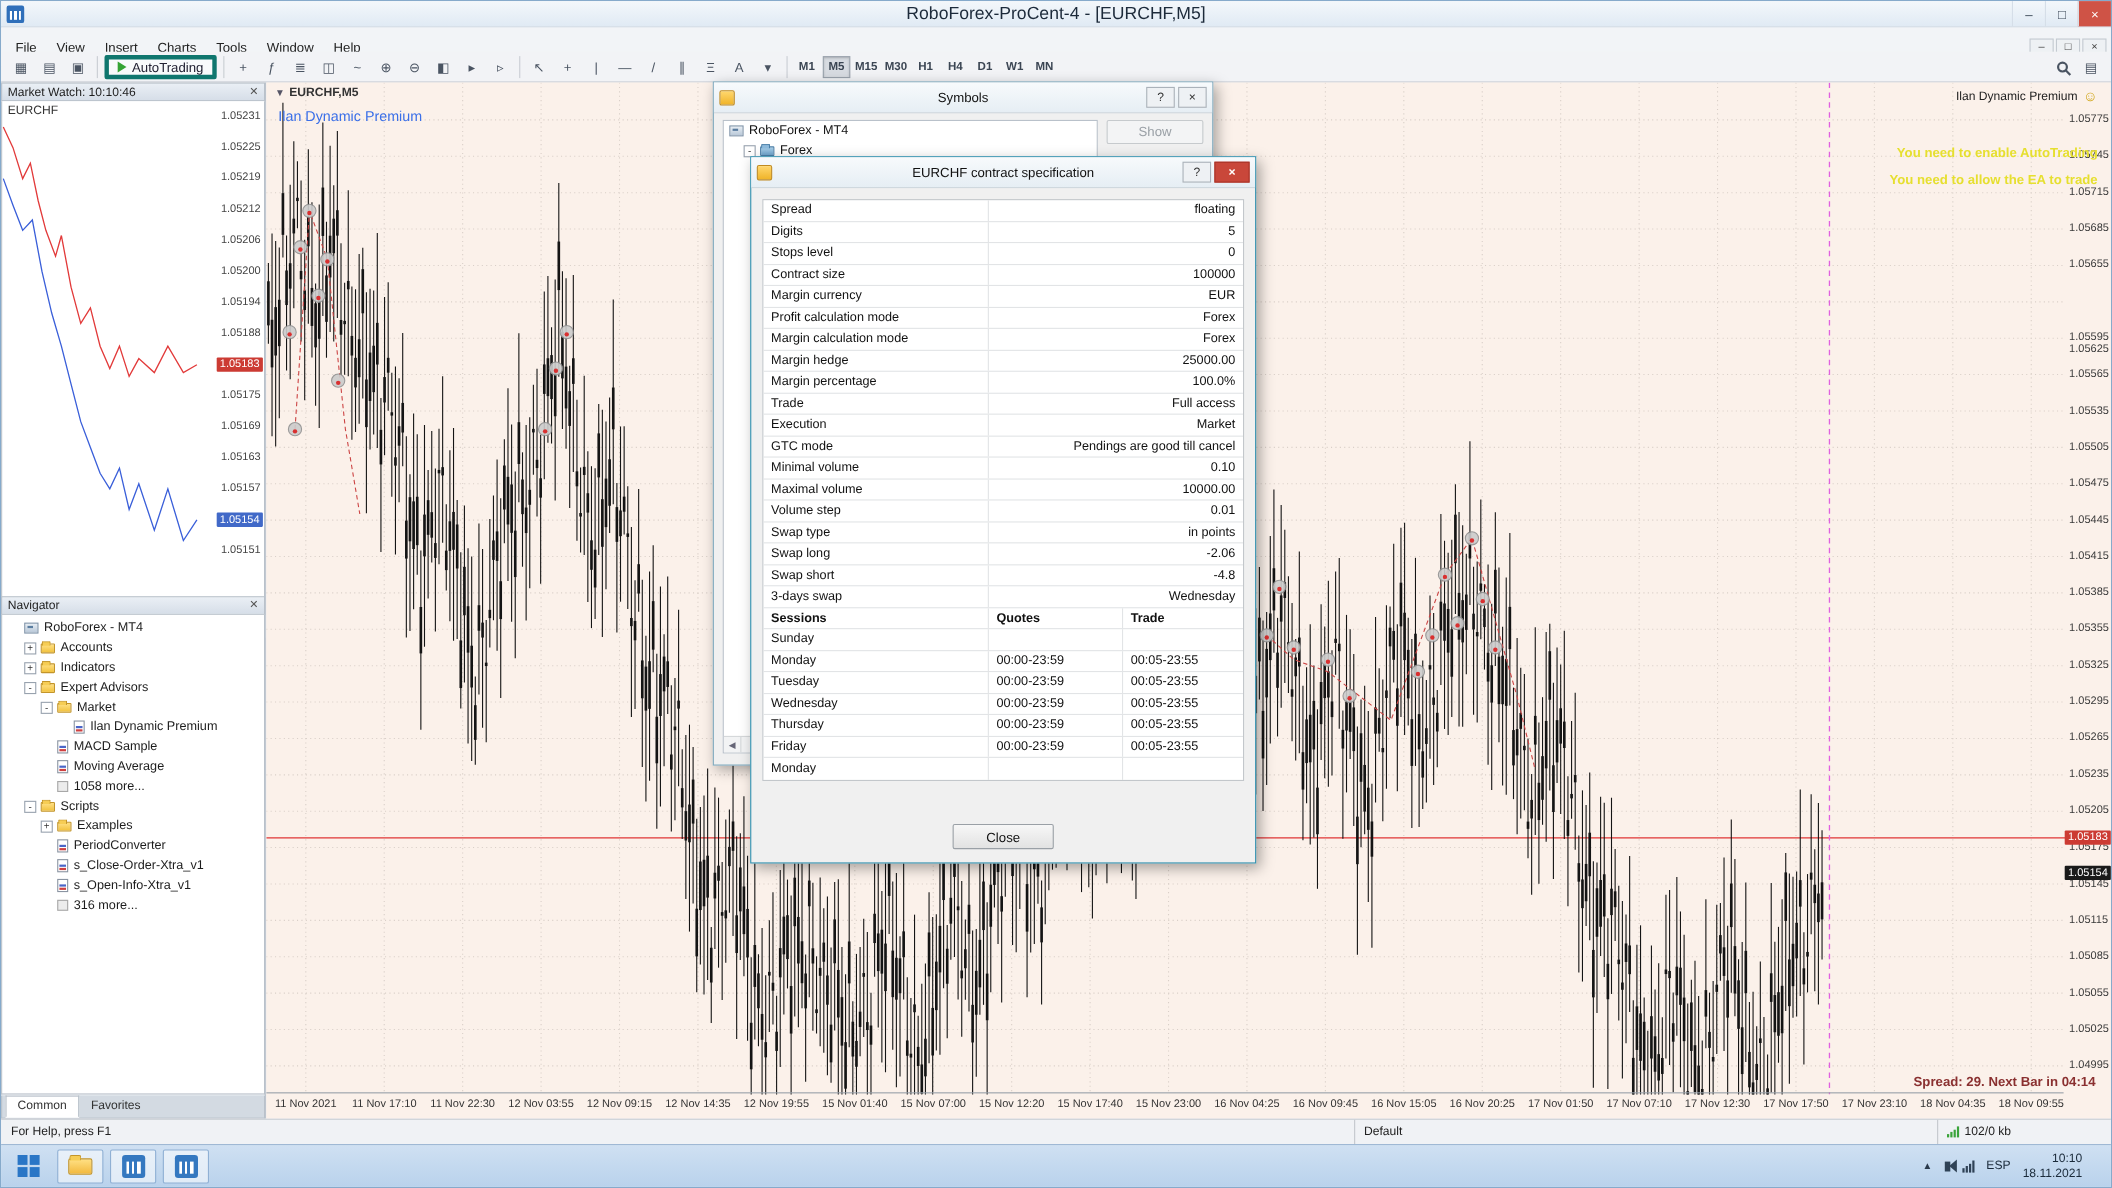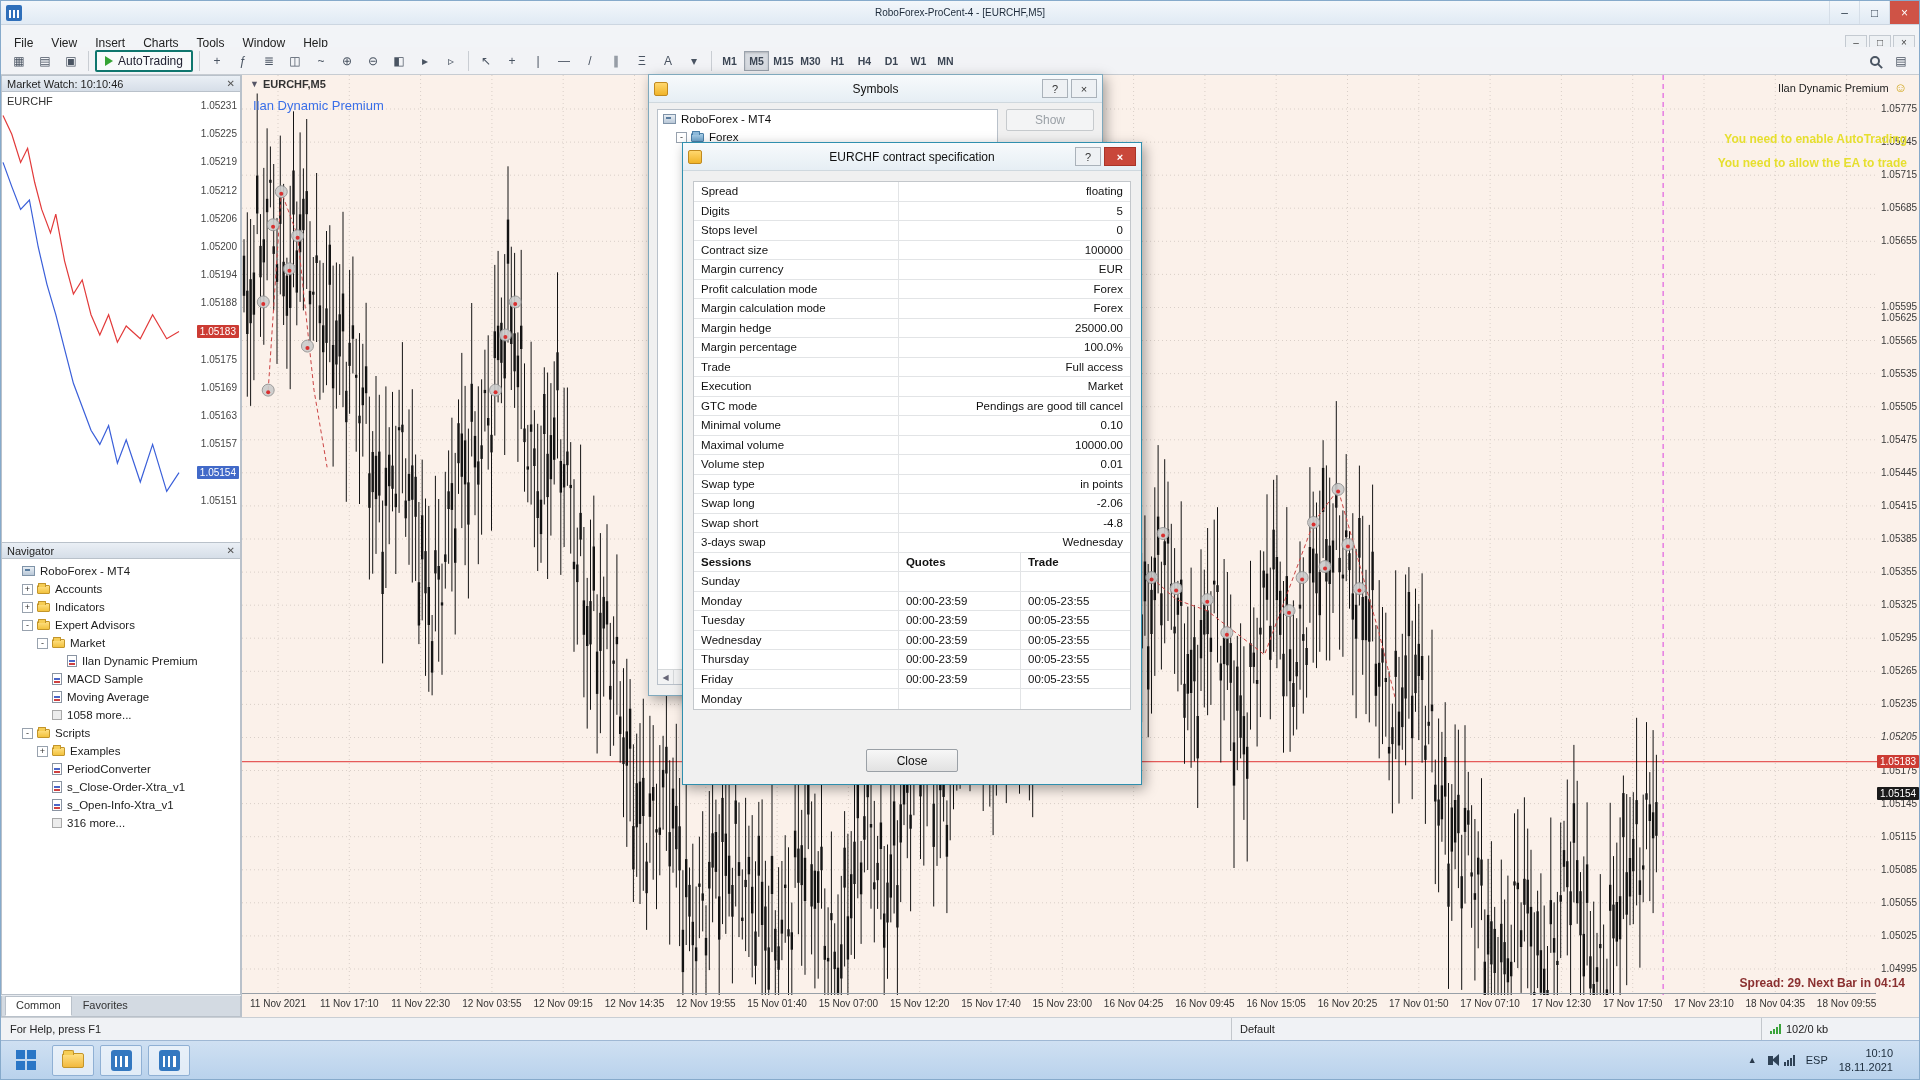--- a/index.html
+++ b/index.html
@@ -4,36 +4,36 @@
 <style>
   *{box-sizing:border-box;margin:0;padding:0}
   body{margin:0;background:#dce6f0;font-family:"Liberation Sans",sans-serif;-webkit-font-smoothing:antialiased}
   .screen{position:relative;width:1920px;height:1080px;overflow:hidden;background:#f0f2f5;border:1px solid #86aacb}
 
   
   .titlebar{position:absolute;left:0;right:0;top:0;height:24px;background:linear-gradient(#f3f7fb,#e0eaf4);display:flex;align-items:center;border-bottom:1px solid #ccd6e1}
   .app-icon{width:16px;height:16px;margin-left:5px;border-radius:2px;background:#2f6fba;position:relative;flex:none}
   .app-icon::after{content:"";position:absolute;left:3px;right:3px;bottom:3px;height:8px;
     background:linear-gradient(90deg,#fff 0 2px,transparent 2px 4px,#fff 4px 6px,transparent 6px 8px,#fff 8px 10px)}
-  .title-text{position:absolute;left:0;right:0;text-align:center;font-size:10px;color:#1c2a3a}
+  .title-text{position:absolute;left:0;right:0;text-align:center;font-size:16px;color:#1c2a3a}
   .win-controls{margin-left:auto;display:flex;height:100%;z-index:1}
   .win-btn{width:30px;height:100%;display:flex;align-items:center;justify-content:center;font-size:12px;color:#3a4756;border-left:1px solid #d5dee8;background:transparent}
   .win-btn.close{background:#cf5346;color:#fff}
 
   
   .menubar{position:absolute;top:24px;left:0;right:0;height:36px;background:#f2f4f7;display:flex;align-items:center;border-bottom:1px solid #d8dce1;padding-left:4px}
   .menu-item{font-size:12px;color:#222;padding:2px 9px;white-space:nowrap}
   .mdi-controls{margin-left:auto;display:flex;margin-right:4px;gap:2px}
   .mdi-btn{width:22px;height:16px;font-size:10px;display:flex;align-items:center;justify-content:center;border:1px solid #c4cad1;background:#eef1f4;color:#444}
 
   
   .toolbar{position:absolute;top:46px;left:0;right:0;height:28px;background:#f2f3f6;border-bottom:1px solid #c7ccd2;display:flex;align-items:center;padding:0 5px}
   .tb-btn{min-width:24px;height:22px;margin:0 1px;display:flex;align-items:center;justify-content:center;font-size:12px;color:#4a5462;border:1px solid transparent;border-radius:2px;white-space:nowrap}
   .tb-sep{width:1px;height:20px;background:#c9cdd3;margin:0 4px;flex:none}
-  .tb-autotrading{display:flex;align-items:center;gap:5px;height:22px;padding:0 8px;border:2px solid #0f766e;border-radius:2px;background:#f8fafb;font-size:12px;color:#223;margin:0 2px}
+  .tb-autotrading{display:flex;align-items:center;gap:5px;height:22px;padding:0 8px;border:4px solid #0f766e;border-radius:2px;background:#f8fafb;font-size:12px;color:#223;margin:0 2px}
   .at-play{width:0;height:0;border-left:8px solid #35a435;border-top:5px solid transparent;border-bottom:5px solid transparent}
   .tf-btn{min-width:25px;height:20px;font-size:10.5px;font-weight:bold;color:#3c4654;display:flex;align-items:center;justify-content:center;border:1px solid transparent;margin:0 1px}
   .tf-btn.active{background:#d7dbe1;border-color:#9aa2ac;box-shadow:inset 0 1px 2px rgba(0,0,0,.18)}
   .tb-spacer{flex:1}
   .mag{width:10px;height:10px;border:2px solid #4a5462;border-radius:50%;position:relative;display:inline-block}
   .mag::after{content:"";position:absolute;width:6px;height:2px;background:#4a5462;transform:rotate(45deg);right:-5px;bottom:-3px}
 
   
   .left-col{position:absolute;top:74px;left:0;width:241px;bottom:62px;background:#e7ebf0;border-right:1px solid #b9c1ca}
   .panel-header{height:17px;background:linear-gradient(#eaeff5,#d6dee8);border:1px solid #b9c1ca;display:flex;align-items:center;font-size:11px;color:#1e1e1e;padding:0 5px}
@@ -1368,21 +1368,21 @@
         <div class="ps-label" style="top: 325.692px;">1.05505</div>
         <div class="ps-label" style="top: 358.769px;">1.05475</div>
         <div class="ps-label" style="top: 391.846px;">1.05445</div>
         <div class="ps-label" style="top: 424.923px;">1.05415</div>
         <div class="ps-label" style="top: 458px;">1.05385</div>
         <div class="ps-label" style="top: 491.077px;">1.05355</div>
         <div class="ps-label" style="top: 524.154px;">1.05325</div>
         <div class="ps-label" style="top: 557.231px;">1.05295</div>
         <div class="ps-label" style="top: 590.308px;">1.05265</div>
         <div class="ps-label" style="top: 623.385px;">1.05235</div>
-        <div class="ps-label" style="top: 656.462px; font-style: italic;">1.05205</div>
+        <div class="ps-label" style="top: 656.462px;">1.05205</div>
         <div class="ps-label" style="top: 689.538px;">1.05175</div>
         <div class="ps-label" style="top: 722.615px;">1.05145</div>
         <div class="ps-label" style="top: 755.692px;">1.05115</div>
         <div class="ps-label" style="top: 788.769px;">1.05085</div>
         <div class="ps-label" style="top: 821.846px;">1.05055</div>
         <div class="ps-label" style="top: 854.923px;">1.05025</div>
         <div class="ps-label" style="top: 888px;">1.04995</div>
         <div class="ps-badge" style="top: 679.718px; background: rgb(204, 59, 51);">1.05183</div>
         <div class="ps-badge" style="top: 711.692px; background: rgb(26, 26, 26);">1.05154</div>
       </div>

